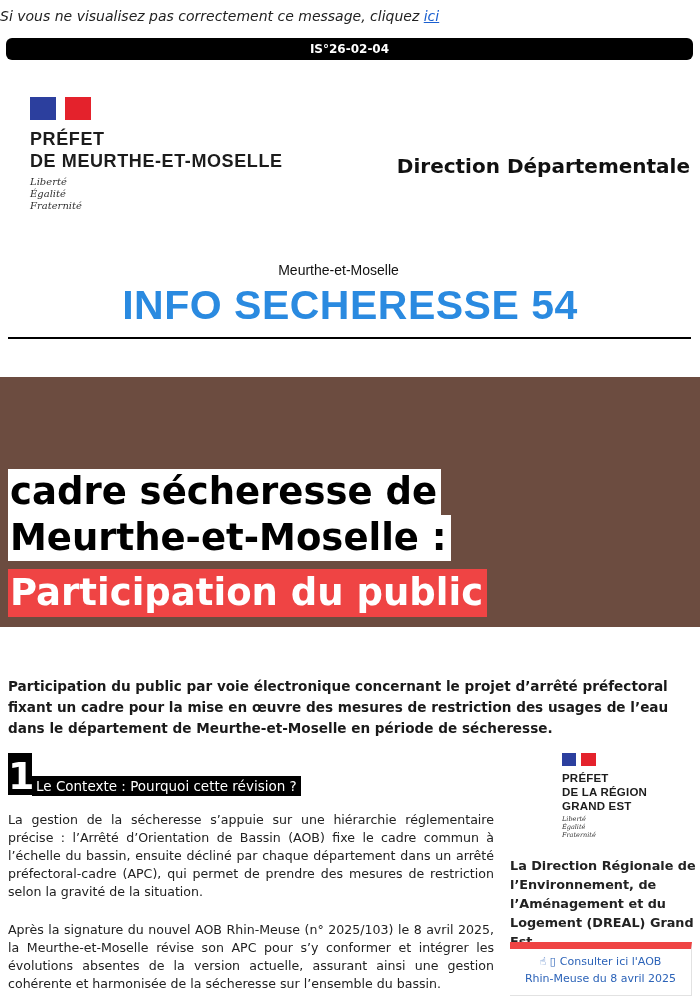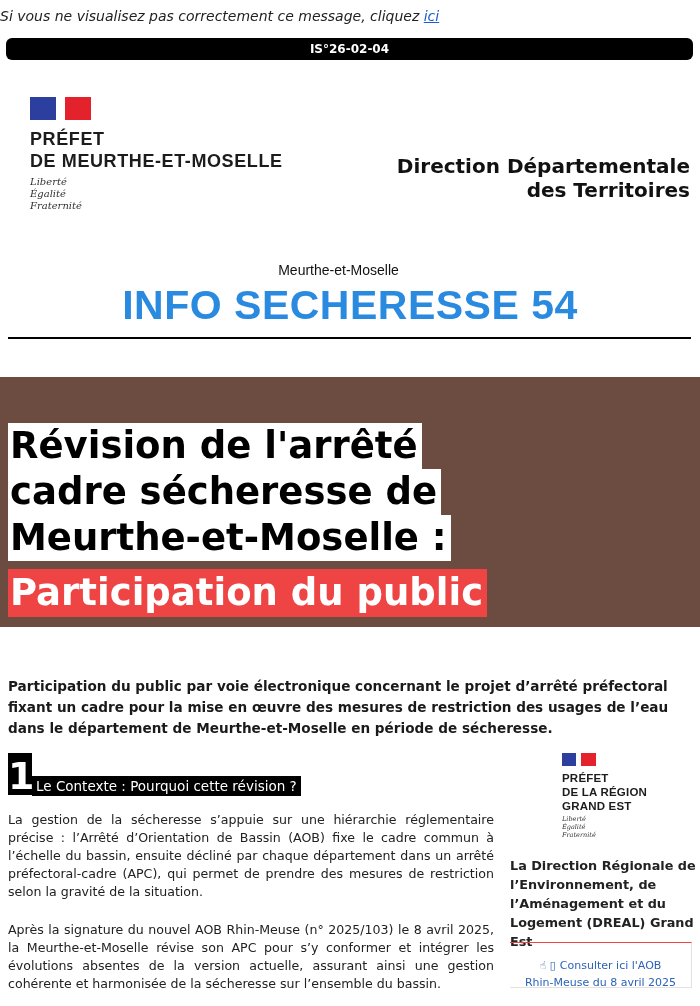--- a/index.html
+++ b/index.html
@@ -78,24 +78,24 @@
     font-size: 12.6px; line-height: 18px; text-align: justify; color: #222; margin-top: 11px;
   }
   .aside-logo { position: absolute; top: 753px; left: 562px; }
   .aside-logo .prefet-title { font-size: 11.5px; line-height: 14px; margin-top: 5px; letter-spacing: 0.2px; }
   .aside-logo .motto { font-size: 6.5px; line-height: 8px; margin-top: 2px; }
   .aside-desc {
     position: absolute; top: 856px; left: 510px; width: 190px;
     font-size: 12.8px; font-weight: bold; line-height: 19px; color: #222;
   }
   .aside-link-box {
-    position: absolute; top: 942px; left: 510px; width: 182px; height: 46px;
-    border-top: 1px solid #ef4444; border-right: 1px solid #e2e2e2; border-bottom: 1px solid #e2e2e2;
+    position: absolute; top: 942px; left: 510px; width: 182px; height: 54px;
+    border-top: 7px solid #ef4444; border-right: 1px solid #e2e2e2; border-bottom: 1px solid #e2e2e2;
     text-align: center; font-size: 11px; line-height: 17px; color: #2c63b8;
-    padding-top: 14px; box-sizing: border-box;
+    padding-top: 4px; box-sizing: border-box;
   }
   .aside-link-box .ic { font-size: 11px; margin-right: 4px; }
 </style>
 </head>
 <body>
 
 <div class="preheader">
   <span>Si vous ne visualisez pas correctement ce message, cliquez </span><a href="#">ici</a>
 </div>
 
@@ -113,29 +113,27 @@
   </div>
   <div class="motto">
     <div>Liberté</div>
     <div>Égalité</div>
     <div>Fraternité</div>
   </div>
 </div>
 
 <div class="ddt">
   <div>Direction Départementale</div>
-  <div>des Territoires</div>
 </div>
 
 <div class="brand-sub">Meurthe-et-Moselle</div>
 <div class="brand-main">INFO SECHERESSE 54</div>
 <div class="header-rule"></div>
 
 <div class="hero">
-  <div class="hero-line light" style="top:46px;">Révision de l'arrêté</div>
   <div class="hero-line light" style="top:92px;">cadre sécheresse de</div>
   <div class="hero-line light" style="top:138px;">Meurthe-et-Moselle :</div>
   <div class="hero-line dark" style="top:192px; line-height:48px;">Participation du public</div>
 </div>
 
 <div class="intro">Participation du public par voie électronique concernant le projet d’arrêté préfectoral fixant un cadre pour la mise en œuvre des mesures de restriction des usages de l’eau dans le département de Meurthe-et-Moselle en période de sécheresse.</div>
 
 <div class="sec-num">1</div>
 <div class="sec-title">Le Contexte : Pourquoi cette révision ?</div>
 

